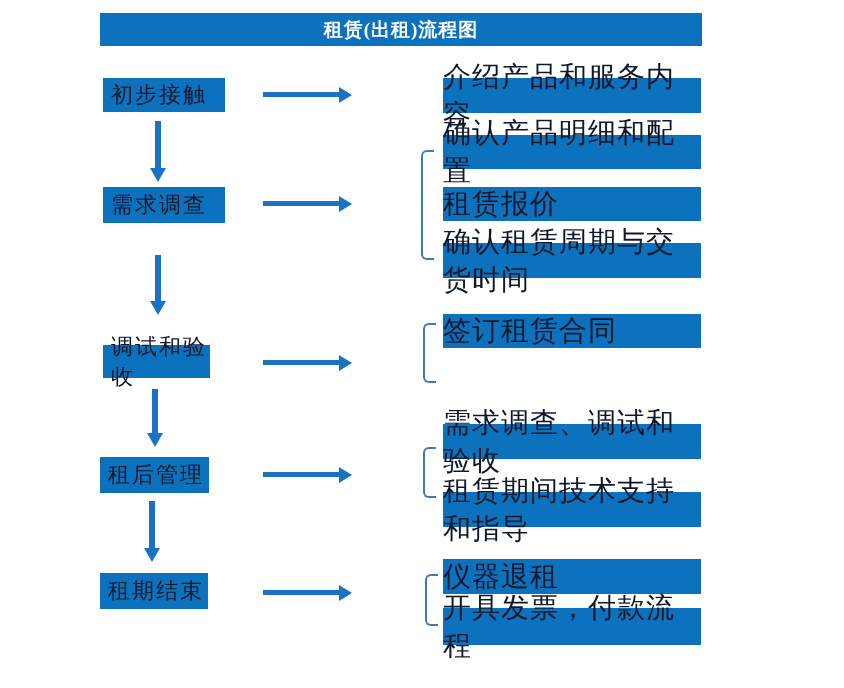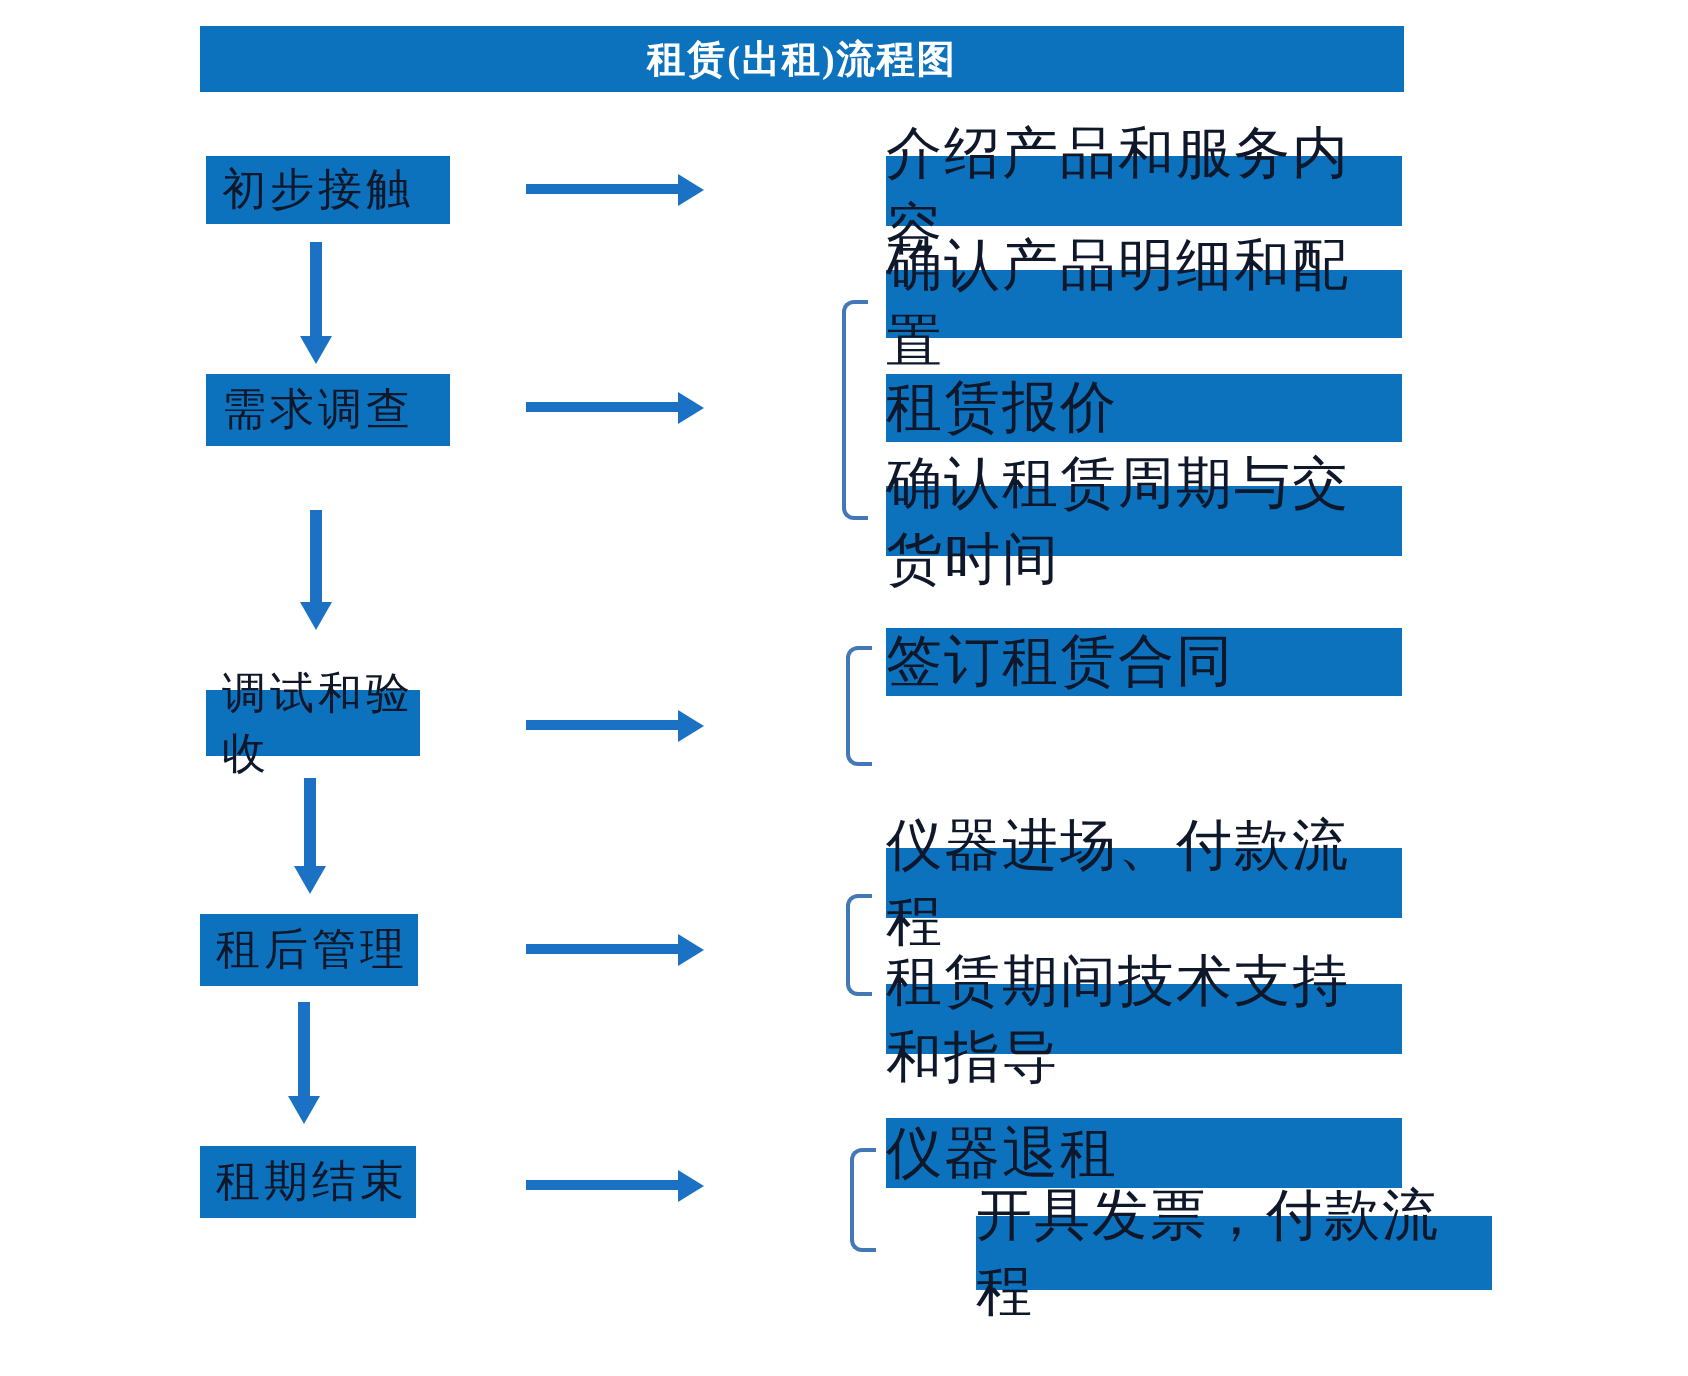--- a/index.html
+++ b/index.html
@@ -67,19 +67,19 @@
   <div class="bracket" style="left:425px;top:574px;height:52px;"></div>
 
   <div class="blue-box rbox" style="left:443px;top:78px;height:35px;">介绍产品和服务内容</div>
 
   <div class="blue-box rbox" style="left:443px;top:135px;height:34px;">确认产品明细和配置</div>
   <div class="blue-box rbox" style="left:443px;top:187px;height:34px;">租赁报价</div>
   <div class="blue-box rbox" style="left:443px;top:243px;height:35px;">确认租赁周期与交货时间</div>
 
   <div class="blue-box rbox" style="left:443px;top:314px;height:34px;">签订租赁合同</div>
 
-  <div class="blue-box rbox" style="left:443px;top:424px;height:35px;">仪器进场、付款流程</div>
+  <div class="blue-box rbox" style="left:443px;top:424px;height:35px;">需求调查、调试和验收</div>
   <div class="blue-box rbox" style="left:443px;top:492px;height:35px;">租赁期间技术支持和指导</div>
 
   <div class="blue-box rbox" style="left:443px;top:559px;height:35px;">仪器退租</div>
-  <div class="blue-box rbox" style="left:443px;top:608px;height:37px;margin-left:45px;">开具发票，付款流程</div>
+  <div class="blue-box rbox" style="left:443px;top:608px;height:37px;">开具发票，付款流程</div>
 
 </div>
 
 </body></html>

